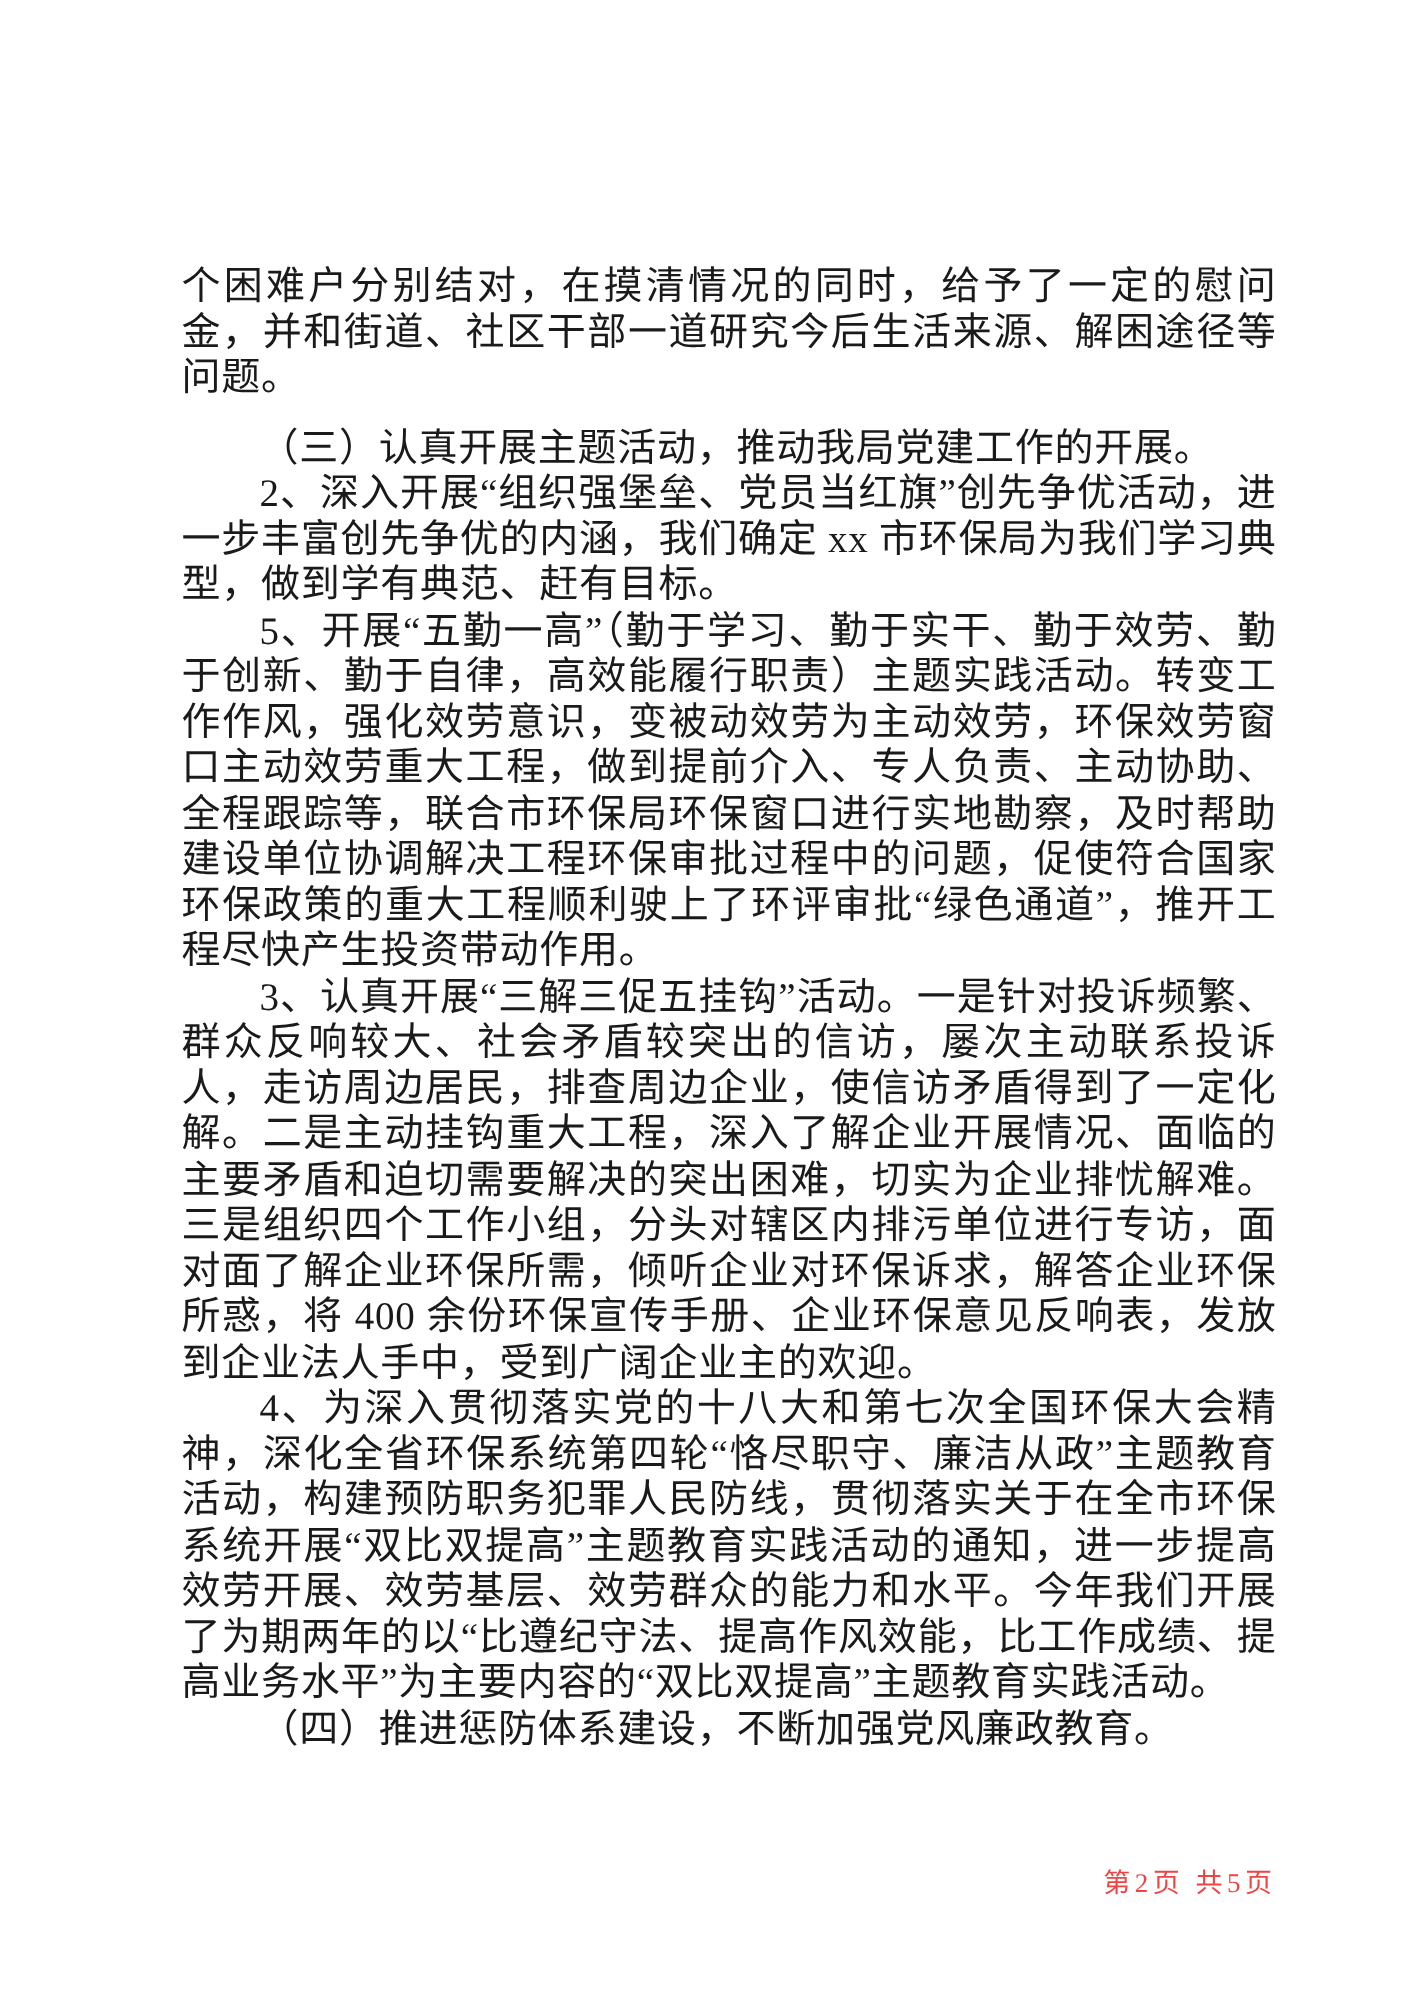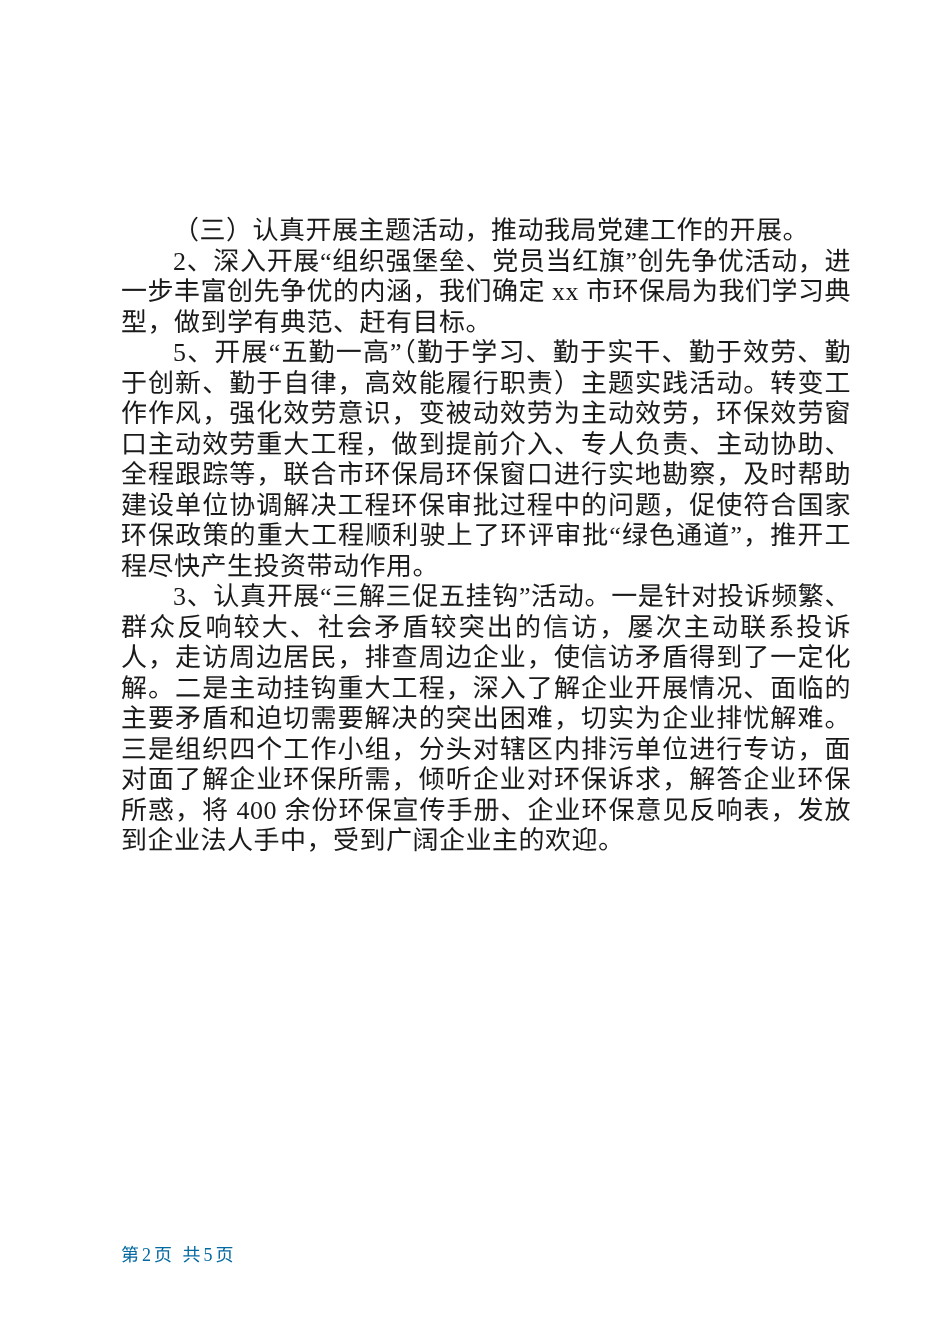--- a/index.html
+++ b/index.html
@@ -28,38 +28,41 @@
     line-height: 30.5px;
     text-align: justify;
     text-align-last: left;
     letter-spacing: 0.5px;
     overflow-wrap: break-word;
   }
   .doc-body p.indent {
     text-indent: 2em;
   }
   .doc-body p.gap-before {
-    margin-top: 40px;
+    margin-top: 16px;
   }
   .page-footer {
     position: absolute;
     top: 1240px;
     left: 121px;
     width: 730px;
-    text-align: left;
+    text-align: right;
     font-size: 18px;
     letter-spacing: 3px;
-    color: #0369a1;
+    color: #ef4444;
   }
 </style>
 </head>
 <body>
 
 <div class="page">
   <div class="doc-body">
+    <p>个困难户分别结对，在摸清情况的同时，给予了一定的慰问金，并和街道、社区干部一道研究今后生活来源、解困途径等问题。</p>
     <p class="indent gap-before">（三）认真开展主题活动，推动我局党建工作的开展。</p>
     <p class="indent">2、深入开展“组织强堡垒、党员当红旗”创先争优活动，进一步丰富创先争优的内涵，我们确定 xx 市环保局为我们学习典型，做到学有典范、赶有目标。</p>
     <p class="indent">5、开展“五勤一高”（勤于学习、勤于实干、勤于效劳、勤于创新、勤于自律，高效能履行职责）主题实践活动。转变工作作风，强化效劳意识，变被动效劳为主动效劳，环保效劳窗口主动效劳重大工程，做到提前介入、专人负责、主动协助、全程跟踪等，联合市环保局环保窗口进行实地勘察，及时帮助建设单位协调解决工程环保审批过程中的问题，促使符合国家环保政策的重大工程顺利驶上了环评审批“绿色通道”，推开工程尽快产生投资带动作用。</p>
     <p class="indent">3、认真开展“三解三促五挂钩”活动。一是针对投诉频繁、群众反响较大、社会矛盾较突出的信访，屡次主动联系投诉人，走访周边居民，排查周边企业，使信访矛盾得到了一定化解。二是主动挂钩重大工程，深入了解企业开展情况、面临的主要矛盾和迫切需要解决的突出困难，切实为企业排忧解难。三是组织四个工作小组，分头对辖区内排污单位进行专访，面对面了解企业环保所需，倾听企业对环保诉求，解答企业环保所惑，将 400 余份环保宣传手册、企业环保意见反响表，发放到企业法人手中，受到广阔企业主的欢迎。</p>
+    <p class="indent">4、为深入贯彻落实党的十八大和第七次全国环保大会精神，深化全省环保系统第四轮“恪尽职守、廉洁从政”主题教育活动，构建预防职务犯罪人民防线，贯彻落实关于在全市环保系统开展“双比双提高”主题教育实践活动的通知，进一步提高效劳开展、效劳基层、效劳群众的能力和水平。今年我们开展了为期两年的以“比遵纪守法、提高作风效能，比工作成绩、提高业务水平”为主要内容的“双比双提高”主题教育实践活动。</p>
+    <p class="indent">（四）推进惩防体系建设，不断加强党风廉政教育。</p>
   </div>
 
   <div class="page-footer">第2页 共5页</div>
 </div>
 
 </body></html>

